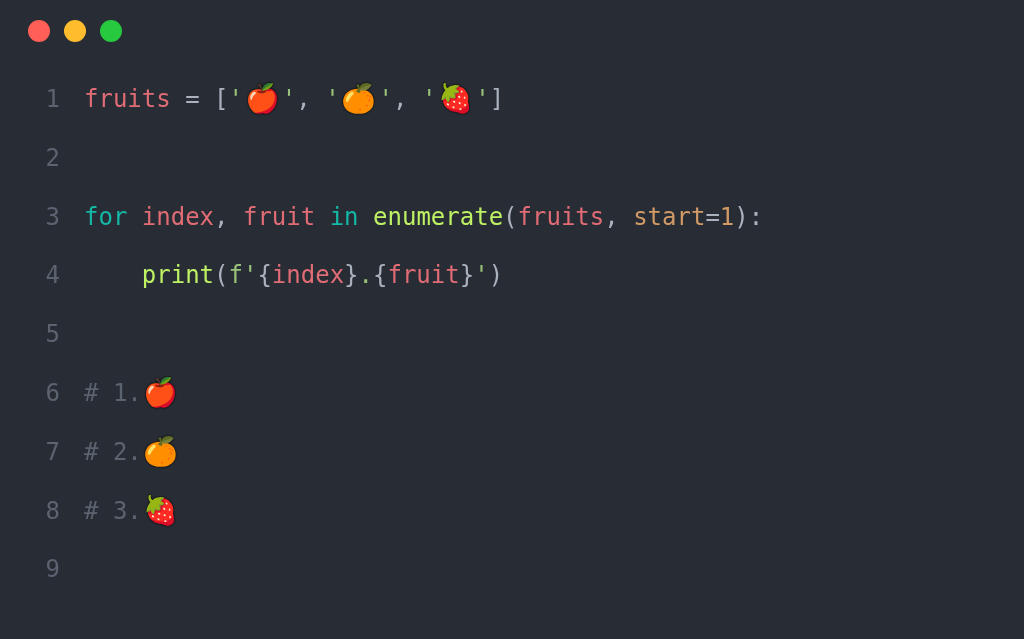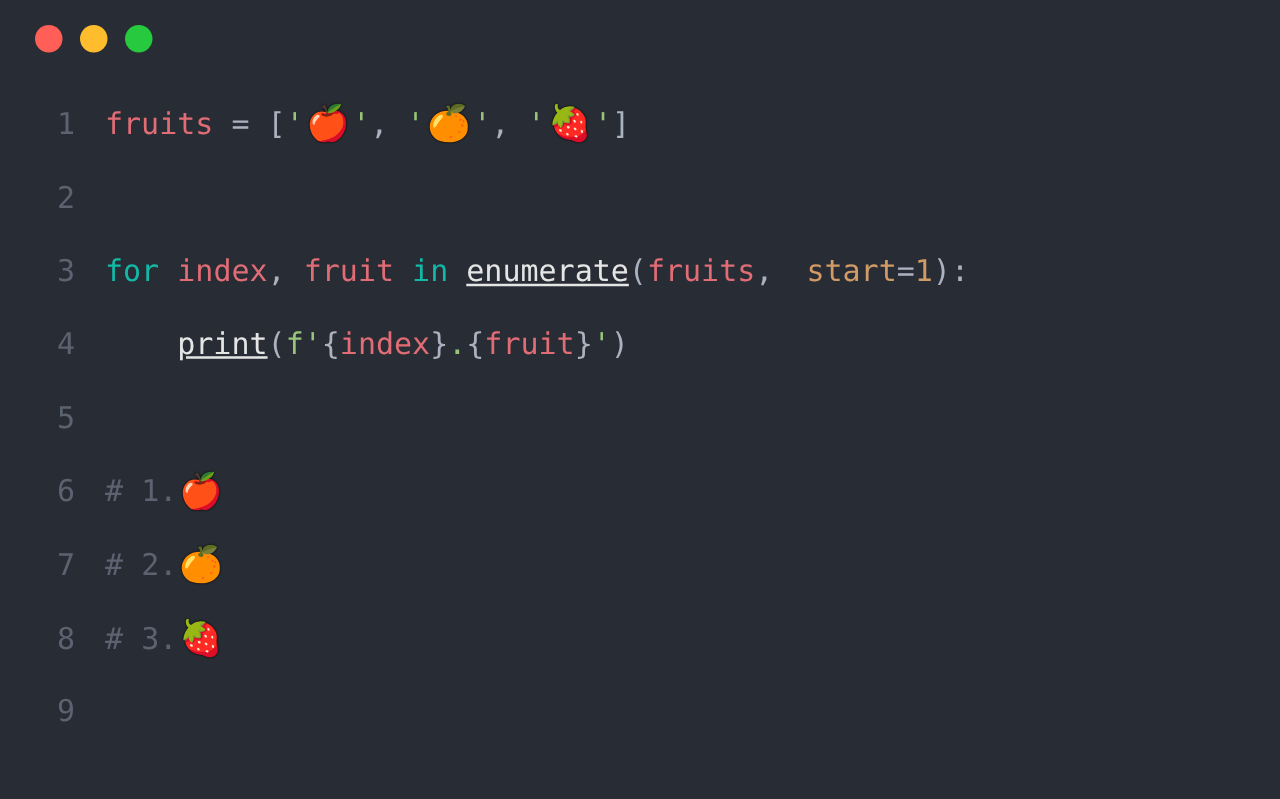--- a/index.html
+++ b/index.html
@@ -54,22 +54,22 @@
     .line-content {
       white-space: pre;
       display: flex;
       align-items: center;
     }
     .tok-name { color: #e06c75; }
     .tok-op { color: #abb2bf; }
     .tok-punct { color: #abb2bf; }
     .tok-string { color: #98c379; }
     .tok-keyword { color: #14b8a6; }
-    .tok-builtin { color: #e5e5e5; text-decoration: underline; }
-    .tok-param { color: #d19a66; margin-left: 12px; }
+    .tok-builtin { color: #bef264; }
+    .tok-param { color: #d19a66; }
     .tok-number { color: #d19a66; }
     .tok-comment { color: #5c6370; }
     .emoji {
       display: inline-block;
       vertical-align: middle;
       font-style: normal;
       font-size: 28px;
       line-height: 1;
       filter: drop-shadow(0 0 1px #000);
       margin: 0 2px;

